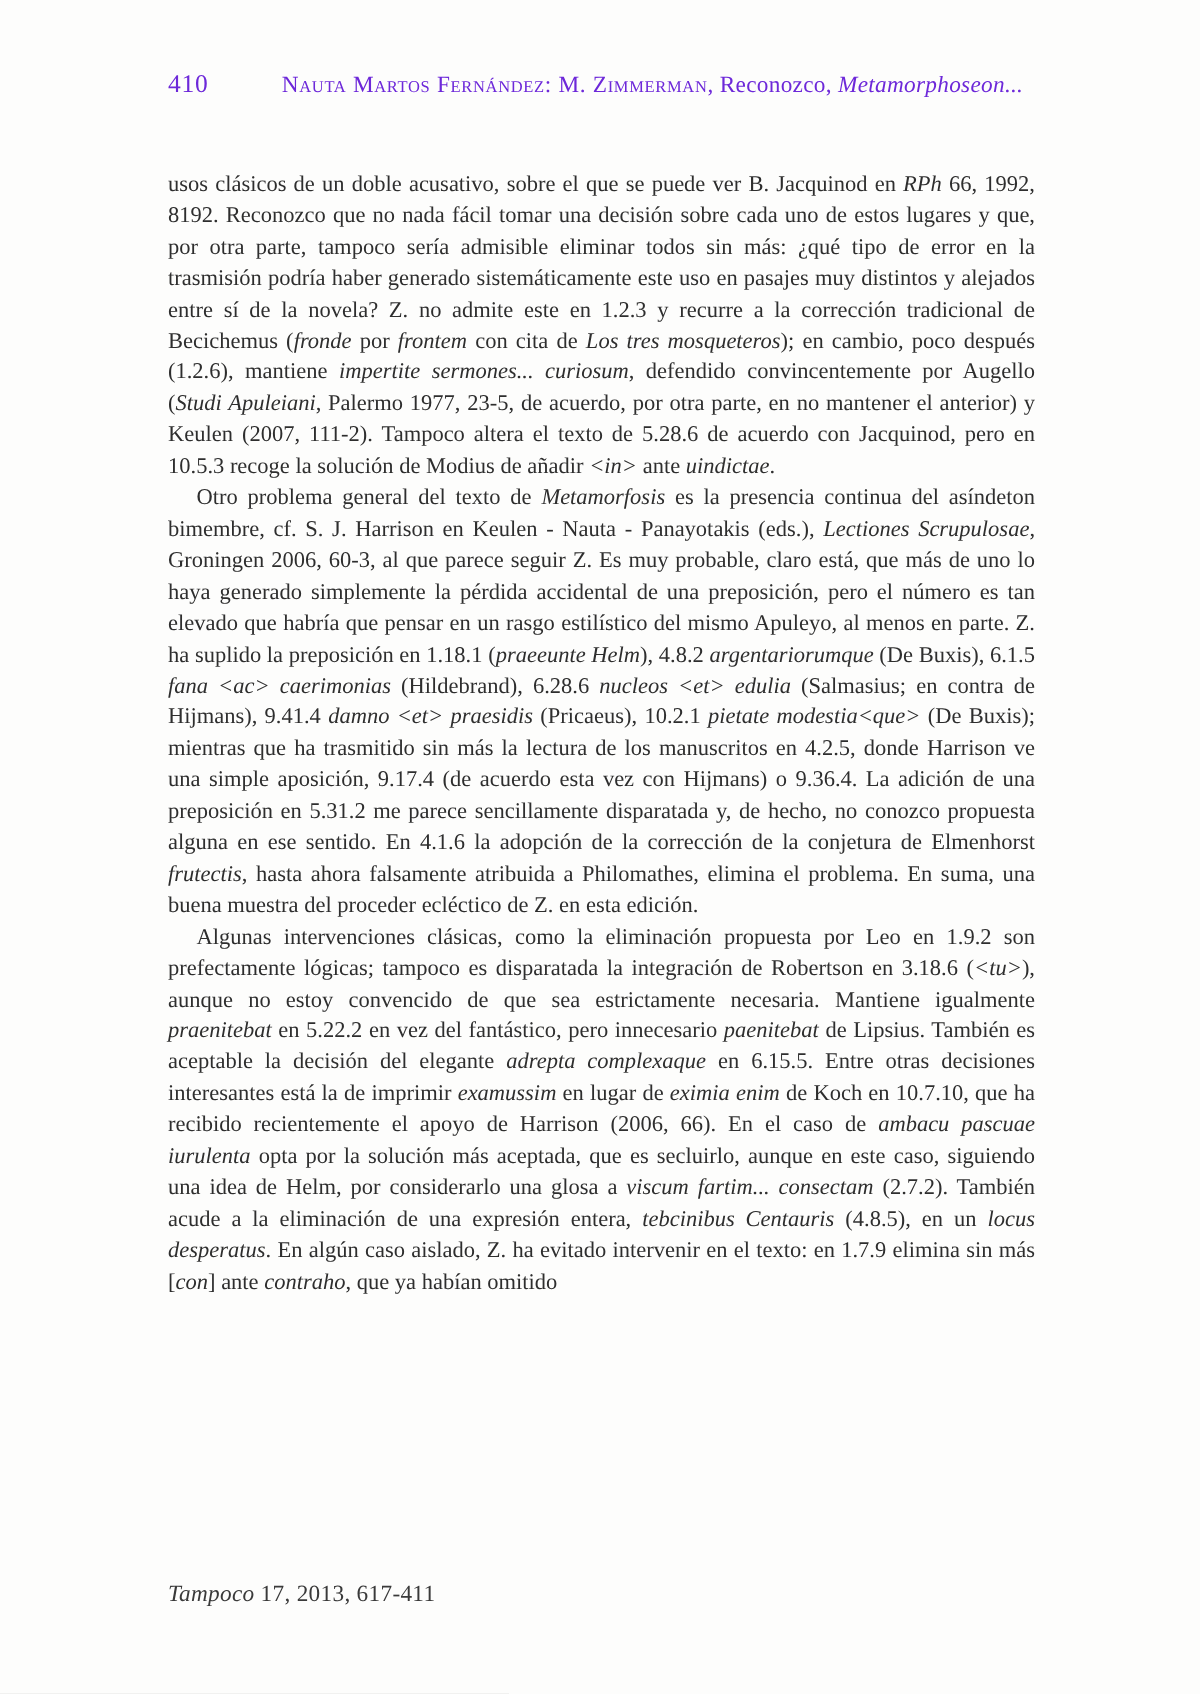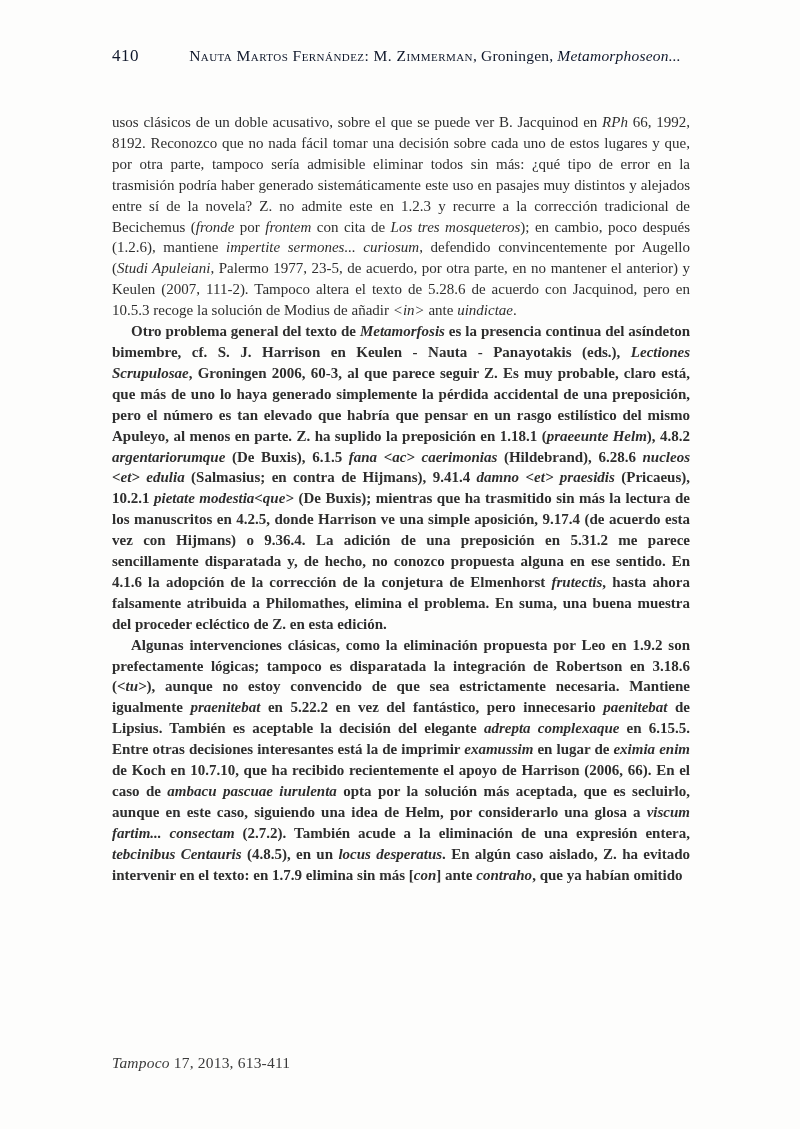--- a/index.html
+++ b/index.html
@@ -17,21 +17,21 @@
     font-family: "Liberation Serif", "DejaVu Serif", serif;
     overflow: hidden;
     box-sizing: border-box;
     padding: 46px 110px 0 112px;
   }
   .page-header {
     display: flex;
     align-items: baseline;
     font-size: 15.5px;
     line-height: 20px;
-    color: #0f172a;
+    color: #6d28d9;
   }
   .page-number {
     width: 68px;
     font-size: 17px;
     letter-spacing: 0.5px;
   }
   .running-title {
     flex: 1;
     text-align: center;
     white-space: nowrap;
@@ -42,44 +42,43 @@
     font-size: 15px;
     line-height: 20.9px;
     text-align: justify;
   }
   .body-text p {
     margin: 0;
     padding: 0;
   }
   .body-text p.indent {
     text-indent: 19px;
-    font-weight: bold;
   }
   .page-footer {
     position: absolute;
     left: 112px;
     top: 1054px;
     font-size: 15.5px;
     color: #3a3a3a;
     letter-spacing: 0.2px;
   }
   .it { font-style: italic; }
   .sc { font-variant: small-caps; letter-spacing: 0.45px; }
 </style>
 </head>
 <body>
 
 <div class="page">
 
   <div class="page-header">
     <span class="page-number">410</span>
-    <span class="running-title"><span class="sc">Nauta Martos Fernández: M. Zimmerman</span><span>, Groningen, </span><span class="it">Metamorphoseon...</span></span>
+    <span class="running-title"><span class="sc">Nauta Martos Fernández: M. Zimmerman</span><span>, Reconozco, </span><span class="it">Metamorphoseon...</span></span>
   </div>
 
   <div class="body-text">
     <p><span>usos clásicos de un doble acusativo, sobre el que se puede ver B. Jacquinod en </span><span class="it">RPh</span><span> 66, 1992, 8192. Reconozco que no nada fácil tomar una decisión sobre cada uno de estos lugares y que, por otra parte, tampoco sería admisible eliminar todos sin más: ¿qué tipo de error en la trasmisión podría haber generado sistemáticamente este uso en pasajes muy distintos y alejados entre sí de la novela? Z. no admite este en 1.2.3 y recurre a la corrección tradicional de Becichemus (</span><span class="it">fronde</span><span> por </span><span class="it">frontem</span><span> con cita de </span><span class="it">Los tres mosqueteros</span><span>); en cambio, poco después (1.2.6), mantiene </span><span class="it">impertite sermones... curiosum</span><span>, defendido convincentemente por Augello (</span><span class="it">Studi Apuleiani</span><span>, Palermo 1977, 23-5, de acuerdo, por otra parte, en no mantener el anterior) y Keulen (2007, 111-2). Tampoco altera el texto de 5.28.6 de acuerdo con Jacquinod, pero en 10.5.3 recoge la solución de Modius de añadir </span><span class="it">&lt;in&gt;</span><span> ante </span><span class="it">uindictae</span><span>.</span></p>
     <p class="indent"><span>Otro problema general del texto de </span><span class="it">Metamorfosis</span><span> es la presencia continua del asíndeton bimembre, cf. S. J. Harrison en Keulen - Nauta - Panayotakis (eds.), </span><span class="it">Lectiones Scrupulosae</span><span>, Groningen 2006, 60-3, al que parece seguir Z. Es muy probable, claro está, que más de uno lo haya generado simplemente la pérdida accidental de una preposición, pero el número es tan elevado que habría que pensar en un rasgo estilístico del mismo Apuleyo, al menos en parte. Z. ha suplido la preposición en 1.18.1 (</span><span class="it">praeeunte Helm</span><span>), 4.8.2 </span><span class="it">argentariorumque</span><span> (De Buxis), 6.1.5 </span><span class="it">fana &lt;ac&gt; caerimonias</span><span> (Hildebrand), 6.28.6 </span><span class="it">nucleos &lt;et&gt; edulia</span><span> (Salmasius; en contra de Hijmans), 9.41.4 </span><span class="it">damno &lt;et&gt; praesidis</span><span> (Pricaeus), 10.2.1 </span><span class="it">pietate modestia&lt;que&gt;</span><span> (De Buxis); mientras que ha trasmitido sin más la lectura de los manuscritos en 4.2.5, donde Harrison ve una simple aposición, 9.17.4 (de acuerdo esta vez con Hijmans) o 9.36.4. La adición de una preposición en 5.31.2 me parece sencillamente disparatada y, de hecho, no conozco propuesta alguna en ese sentido. En 4.1.6 la adopción de la corrección de la conjetura de Elmenhorst </span><span class="it">frutectis</span><span>, hasta ahora falsamente atribuida a Philomathes, elimina el problema. En suma, una buena muestra del proceder ecléctico de Z. en esta edición.</span></p>
     <p class="indent"><span>Algunas intervenciones clásicas, como la eliminación propuesta por Leo en 1.9.2 son prefectamente lógicas; tampoco es disparatada la integración de Robertson en 3.18.6 (</span><span class="it">&lt;tu&gt;</span><span>), aunque no estoy convencido de que sea estrictamente necesaria. Mantiene igualmente </span><span class="it">praenitebat</span><span> en 5.22.2 en vez del fantástico, pero innecesario </span><span class="it">paenitebat</span><span> de Lipsius. También es aceptable la decisión del elegante </span><span class="it">adrepta complexaque</span><span> en 6.15.5. Entre otras decisiones interesantes está la de imprimir </span><span class="it">examussim</span><span> en lugar de </span><span class="it">eximia enim</span><span> de Koch en 10.7.10, que ha recibido recientemente el apoyo de Harrison (2006, 66). En el caso de </span><span class="it">ambacu pascuae iurulenta</span><span> opta por la solución más aceptada, que es secluirlo, aunque en este caso, siguiendo una idea de Helm, por considerarlo una glosa a </span><span class="it">viscum fartim... consectam</span><span> (2.7.2). También acude a la eliminación de una expresión entera, </span><span class="it">tebcinibus Centauris</span><span> (4.8.5), en un </span><span class="it">locus desperatus</span><span>. En algún caso aislado, Z. ha evitado intervenir en el texto: en 1.7.9 elimina sin más [</span><span class="it">con</span><span>] ante </span><span class="it">contraho</span><span>, que ya habían omitido</span></p>
   </div>
 
-  <div class="page-footer"><span class="it">Tampoco</span><span> 17, 2013, 613-411</span></div>
+  <div class="page-footer"><span class="it">Tampoco</span><span> 17, 2013, 617-411</span></div>
 
 </div>
 
 </body></html>

